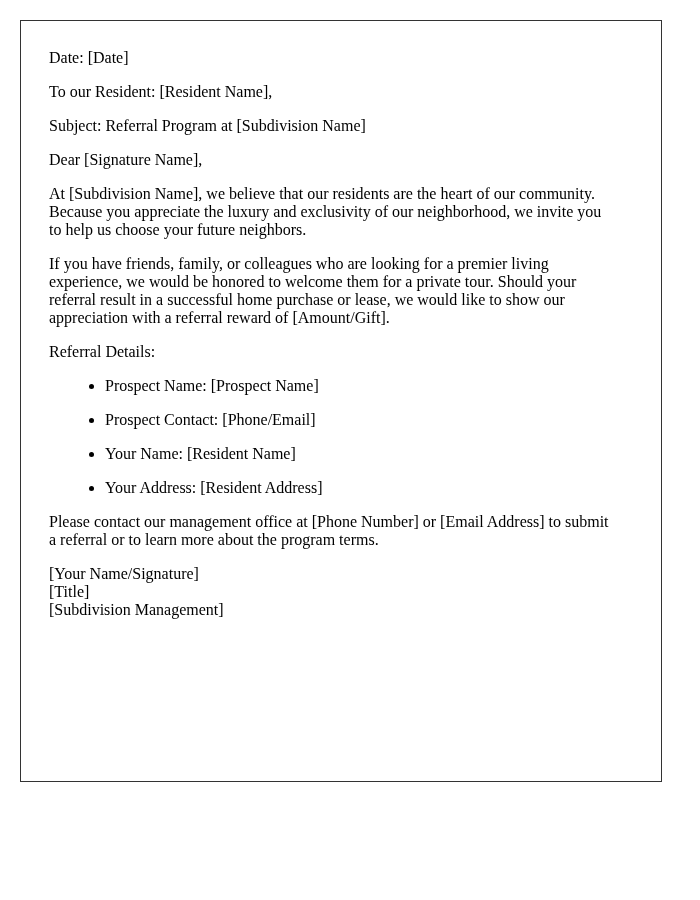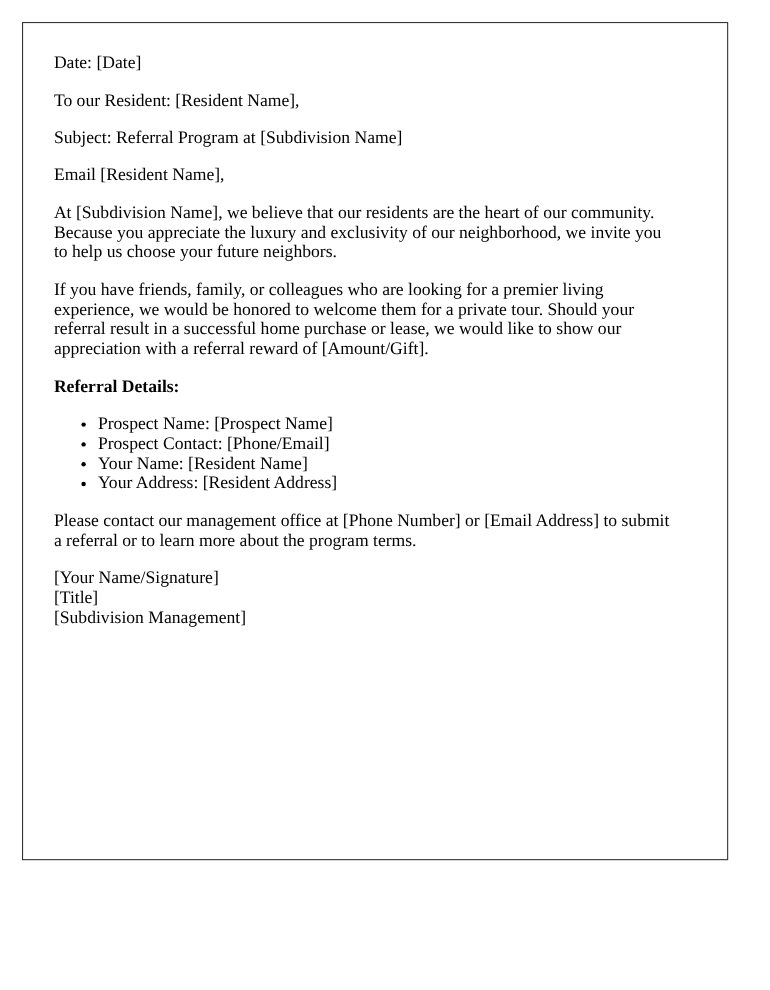--- a/index.html
+++ b/index.html
@@ -18,40 +18,40 @@
       top: 20px;
       width: 584px;
       height: 704px;
       border: 1px solid #333333;
       padding: 28px 28px 28px 28px;
       box-sizing: content-box;
     }
     .letter p { margin: 0 16px 16px 0; }
     .letter h3 {
       font-size: 16px;
-      font-weight: bold;
+      font-weight: normal;
       margin: 0 0 16px 0;
       line-height: 18px;
     }
     .letter ul {
       margin: 0 0 16px 0;
       padding-left: 40px;
       list-style: disc;
     }
-    .letter ul li { margin: 0; line-height: 18px; }
+    .letter ul li { margin: 16px; line-height: 18px; }
     .sig-line { display: block; }
   </style>
 </head>
 <body>
 
 <div class="letter">
   <p>Date: [Date]</p>
   <p>To our Resident: [Resident Name],</p>
   <p>Subject: Referral Program at [Subdivision Name]</p>
-  <p>Email [Resident Name],</p>
+  <p>Dear [Signature Name],</p>
   <p>At [Subdivision Name], we believe that our residents are the heart of our community. Because you appreciate the luxury and exclusivity of our neighborhood, we invite you to help us choose your future neighbors.</p>
   <p>If you have friends, family, or colleagues who are looking for a premier living experience, we would be honored to welcome them for a private tour. Should your referral result in a successful home purchase or lease, we would like to show our appreciation with a referral reward of [Amount/Gift].</p>
   <h3>Referral Details:</h3>
   <ul>
     <li>Prospect Name: [Prospect Name]</li>
     <li>Prospect Contact: [Phone/Email]</li>
     <li>Your Name: [Resident Name]</li>
     <li>Your Address: [Resident Address]</li>
   </ul>
   <p>Please contact our management office at [Phone Number] or [Email Address] to submit a referral or to learn more about the program terms.</p>

